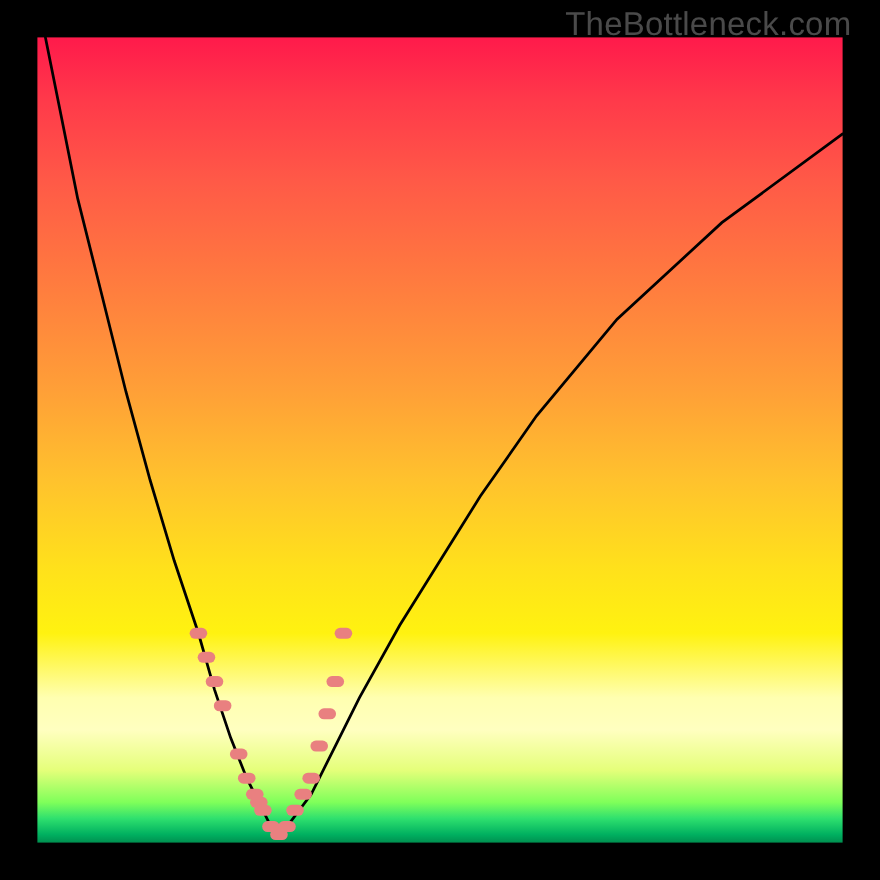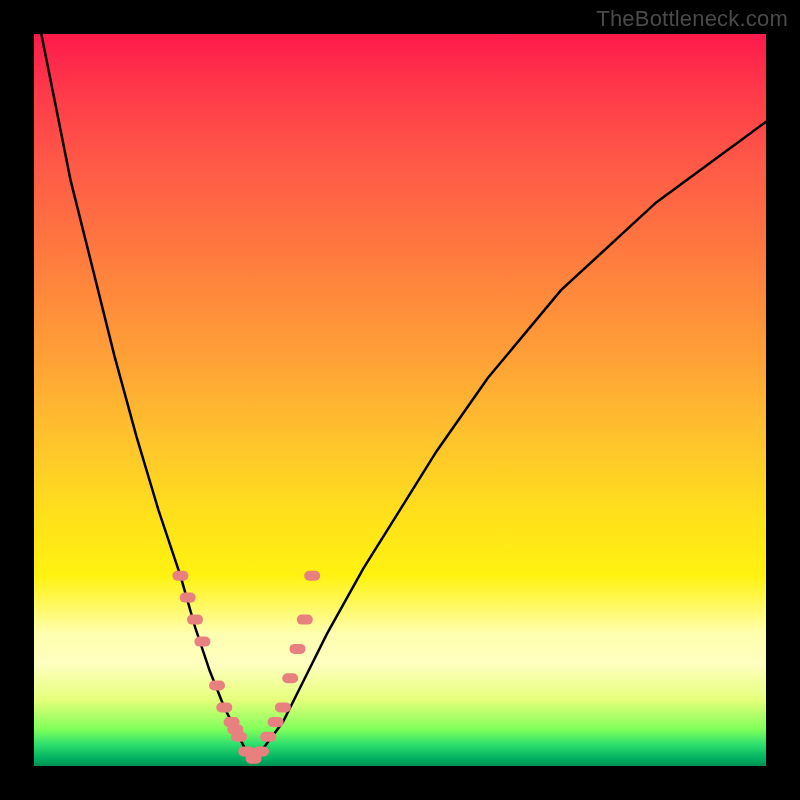--- a/index.html
+++ b/index.html
@@ -41,23 +41,23 @@
       #e5ff7a 91%,
       #7fff5a 95%,
       #2fe06e 97%,
       #00b060 99%,
       #009050 100%
     );
   }
   .watermark {
     position: absolute;
     top: 6px;
-    right: 12px;
+    right: 26px;
     color: #4a4a4a;
-    font-size: 22px;
+    font-size: 30px;
     font-weight: 500;
     letter-spacing: 0.2px;
     user-select: none;
   }
   svg.curve {
     position: absolute;
     left: 0;
     top: 0;
     width: 732px;
     height: 732px;

